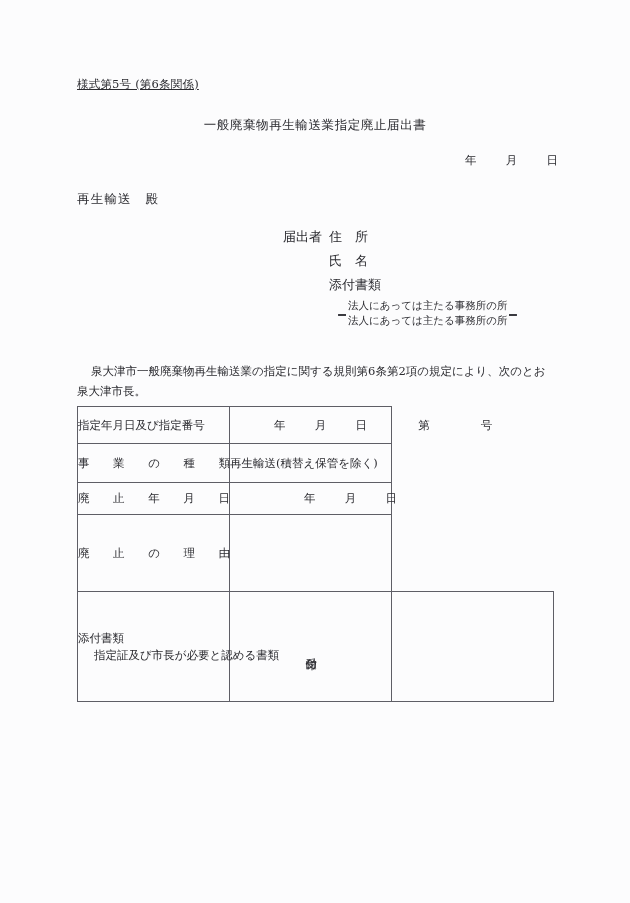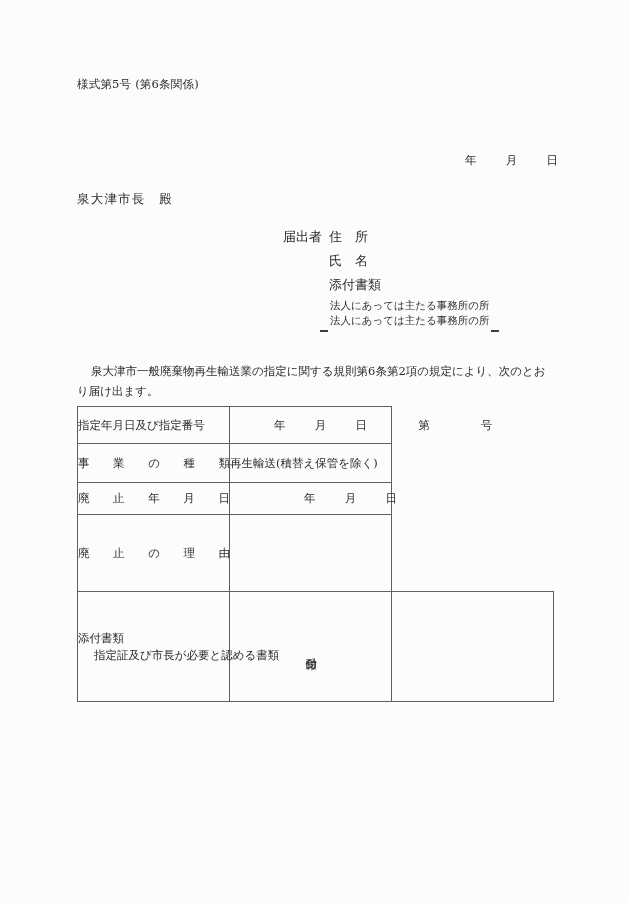--- a/index.html
+++ b/index.html
@@ -23,20 +23,21 @@
   }
 
   
   .abs { position: absolute; white-space: pre; }
 
   .form-no {
     left: 77px;
     top: 77px;
     font-size: 11.5px;
     letter-spacing: 0.2px;
+    text-decoration: underline;
   }
 
   .doc-title {
     left: 0;
     right: 0;
     top: 117px;
     text-align: center;
     font-size: 12.5px;
     letter-spacing: 0.6px;
     white-space: pre;
@@ -68,24 +69,24 @@
   }
   .submitter .row { white-space: pre; }
   .submitter .lbl-prefix {
     display: inline-block;
     width: 46px;
   }
 
   
   .corp-note {
     position: absolute;
-    left: 318px;
+    left: 336px;
     top: 297px;
     display: flex;
-    align-items: flex-end;
+    align-items: center;
     font-size: 10.5px;
     line-height: 15px;
   }
   .corp-note .brk {
     width: 9px;
     position: relative;
     flex: 0 0 auto;
   }
   .corp-note .brk::before {
     content: "";
@@ -195,43 +196,44 @@
     width: 140px;
   }
 </style>
 </head>
 <body>
 
 <div class="page">
 
   <div class="abs form-no">様式第5号 (第6条関係)</div>
 
+  <div class="abs doc-title">一般廃棄物再生輸送業指定廃止届出書</div>
 
   <div class="abs date-line">年        月        日</div>
 
-  <div class="abs addressee">泉大津市長　殿</div>
+  <div class="abs addressee">再生輸送　殿</div>
 
   <div class="submitter">
     <div class="row"><span class="lbl-prefix">届出者</span><span>住　所</span></div>
     <div class="row"><span class="lbl-prefix"></span><span>氏　名</span></div>
     <div class="row"><span class="lbl-prefix"></span><span>添付書類</span></div>
   </div>
 
   <div class="corp-note">
     <span class="brk left"></span>
     <div class="note-body">
       <div>法人にあっては主たる事務所の所</div>
       <div>法人にあっては主たる事務所の所</div>
     </div>
     <span class="brk right"></span>
   </div>
 
   <div class="body-para">
     <div class="l1">泉大津市一般廃棄物再生輸送業の指定に関する規則第6条第2項の規定により、次のとお</div>
-    <div class="l2">り届け出ます。</div>
+    <div class="l2">泉大津市長。</div>
   </div>
 
   <table class="form-table">
     <tbody>
       <tr class="r1">
         <td class="cell-label">指定年月日及び指定番号</td>
         <td class="cell-value centeredish">年        月        日              第              号</td>
       </tr>
       <tr class="r2">
         <td class="cell-label spread">事　　業　　の　　種　　類</td>

